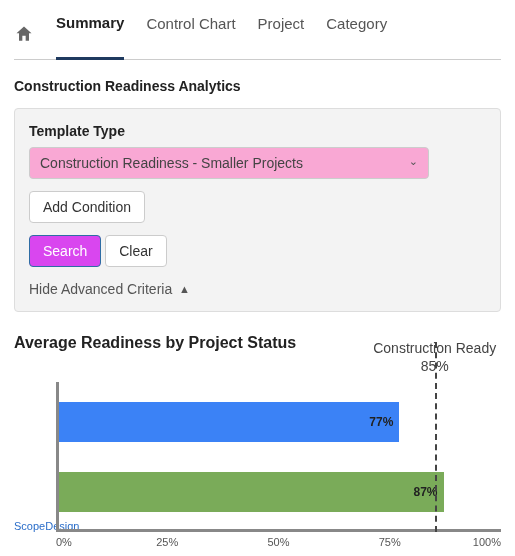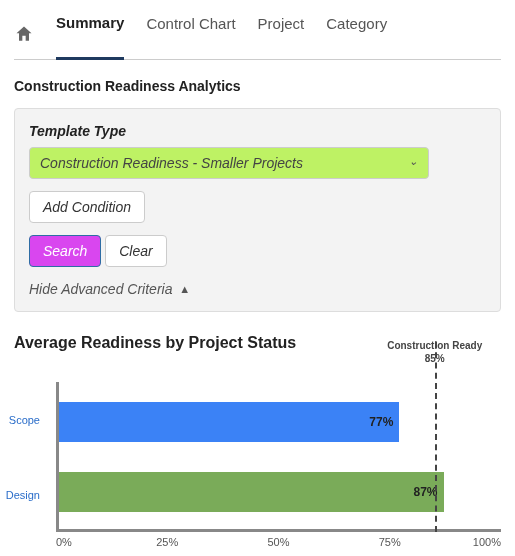--- a/index.html
+++ b/index.html
@@ -39,34 +39,33 @@
     font-size: 14px;
     font-weight: 700;
     margin: 18px 0 14px 0;
     color: #222;
   }
   .panel {
     background: #f3f3f3;
     border: 1px solid #ddd;
     border-radius: 4px;
     padding: 14px;
-    font-style: italic;
   }
   .panel .label {
     font-weight: 700;
     font-size: 14px;
     margin-bottom: 8px;
     color: #222;
   }
   .select {
     width: 400px;
     max-width: 100%;
     border: 1px solid #ccc;
     border-radius: 4px;
-    background: #bef264;
+    background: #f9a8d4;
     padding: 7px 28px 7px 10px;
     font-size: 14px;
     color: #444;
     position: relative;
   }
   .select .chev {
     position: absolute;
     right: 10px; top: 50%;
     transform: translateY(-60%);
     font-size: 11px;
@@ -107,24 +106,24 @@
     color: #222;
   }
   
   .chart-wrap {
     display: flex;
     margin-top: 30px;
   }
   .ylabels {
     width: 42px;
     display: flex;
-    flex-direction: column;
+    flex-direction: row;
     justify-content: space-around;
     align-items: flex-end;
-    padding-right: 16px;
+    padding-right: 22px;
   }
   .ylabels .ylab {
     font-size: 11px;
     color: #2a6dc9;
     cursor: pointer;
   }
   .plot {
     flex: 1;
     position: relative;
     border-left: 3px solid #888;
@@ -146,26 +145,25 @@
     color: #222;
   }
   .ref-line {
     position: absolute;
     top: -40px; bottom: -3px;
     border-left: 2px dashed #444;
   }
   .ref-label {
     position: absolute;
     transform: translateX(-50%);
-    font-size: 10px;
+    font-size: 14px;
     color: #444;
     text-align: center;
     line-height: 1.25;
     white-space: nowrap;
-    font-weight: bold;
   }
   .xticks {
     display: flex;
     margin-left: 42px;
     position: relative;
     height: 18px;
     margin-top: 4px;
   }
   .xtick {
     position: absolute;

